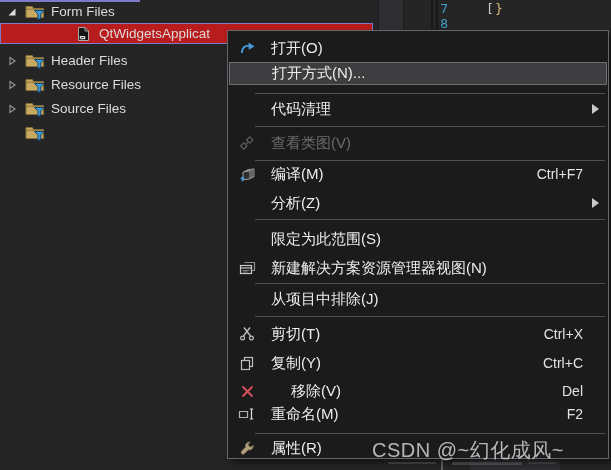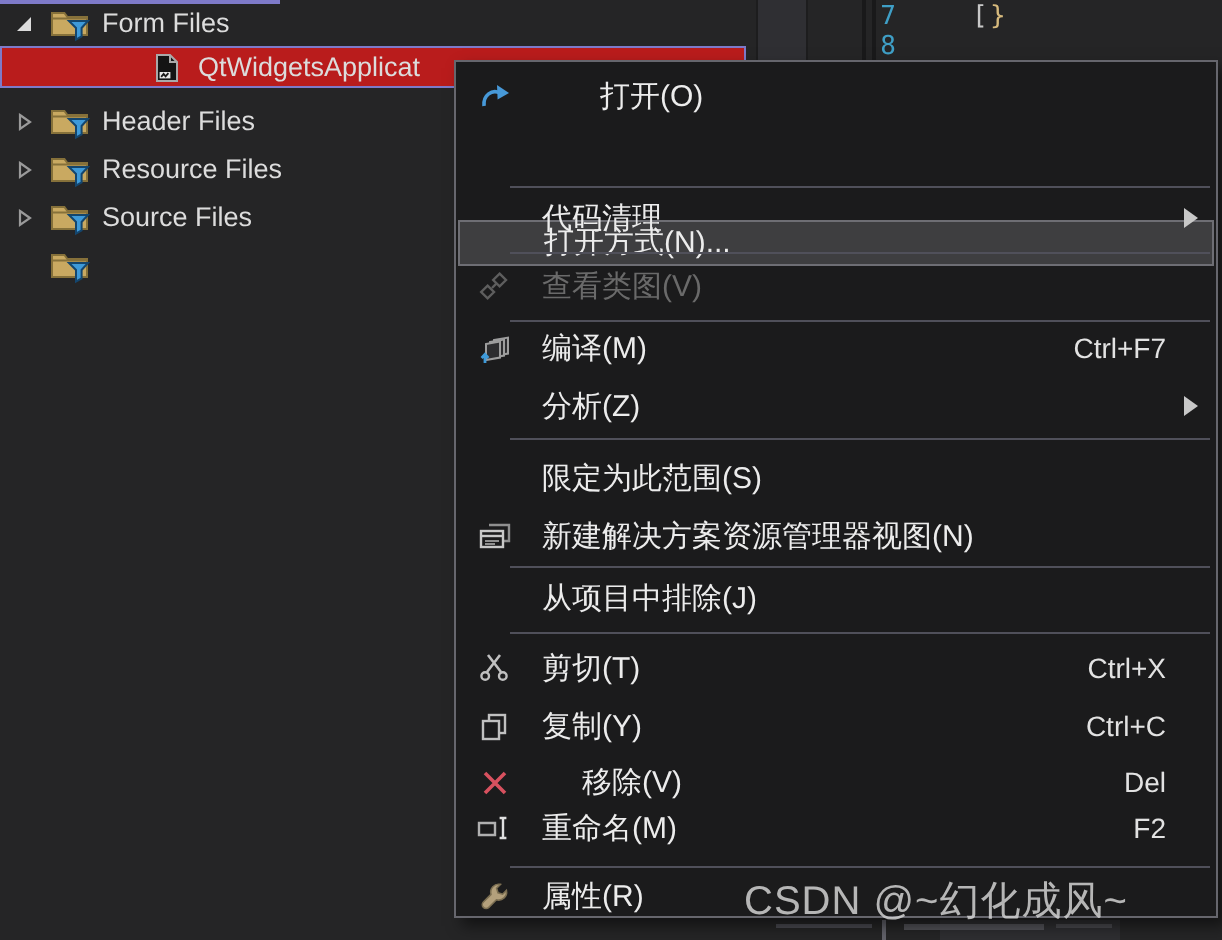--- a/index.html
+++ b/index.html
@@ -33,21 +33,21 @@
     position:absolute;left:227px;top:30px;width:382px;height:429px;
     background:#1b1b1c;border:1px solid #66666d;z-index:10;
     box-shadow:4px 4px 7px rgba(0,0,0,.5);
   }
   .mi{position:absolute;left:1px;right:1px;height:24px;display:flex;align-items:center;color:#ececec;font-size:15px;white-space:nowrap;cursor:default;}
   .mi-icon{flex:0 0 36px;width:36px;display:flex;align-items:center;justify-content:center;}
   .mi-label{flex:1 1 auto;padding-left:6px;}
   .mi-shortcut{margin-right:24px;font-size:14px;color:#e2e2e2;}
   .mi-arrow{position:absolute;right:8px;top:7px;width:0;height:0;border:5px solid transparent;border-left:7px solid #c8c8c8;border-right:none;}
   .mi.disabled{color:#6a6a6a;}
-  .mi.hl{background:#3e3e40;border:1px solid #6e6e74;height:23px;margin-top:48px;}
+  .mi.hl{background:#3e3e40;border:1px solid #6e6e74;height:23px;}
   .msep{position:absolute;left:27px;right:3px;height:1px;background:#50505a;}
   
   .watermark{position:absolute;left:372px;top:437px;z-index:30;color:#d2d2d2;opacity:.85;font-size:20px;letter-spacing:.5px;white-space:nowrap;}
   .remnant{position:absolute;background:#62626a;}
   .remnant-soft{position:absolute;background:#2e2e31;}
 </style>
 </head>
 <body>
 
 <div class="screen">
@@ -147,21 +147,21 @@
           <path d="M1 3.5 H7.2 L8.7 5.5 H18.5 V14.5 H1 Z" fill="#c9a961" stroke="#86713a" stroke-width="1"></path>
           <path d="M1 6.2 H18.5" stroke="#86713a" stroke-width="1" fill="none"></path>
           <path d="M9.5 7.5 H19 L15.8 11 V15.2 L13 16.8 V11 Z" fill="#3e9ad9" stroke="#14466e" stroke-width="1"></path>
         </svg>
       </span>
     </div>
   </div>
 
   <div class="menu">
 
-    <div class="mi" style="top:5px;gap:29px;">
+    <div class="mi" style="top:5px;">
       <span class="mi-icon">
         <svg width="17" height="15" viewBox="0 0 17 15">
           <path d="M3 12 C2.5 6.5 7 3.5 11 5.5" fill="none" stroke="#4799d8" stroke-width="1.8"></path>
           <polygon points="9.5,1.5 15.5,5.5 9.8,8.8" fill="#4799d8"></polygon>
         </svg>
       </span>
       <span class="mi-label">打开(O)</span>
     </div>
 
     <div class="mi hl" style="top:31px;">

